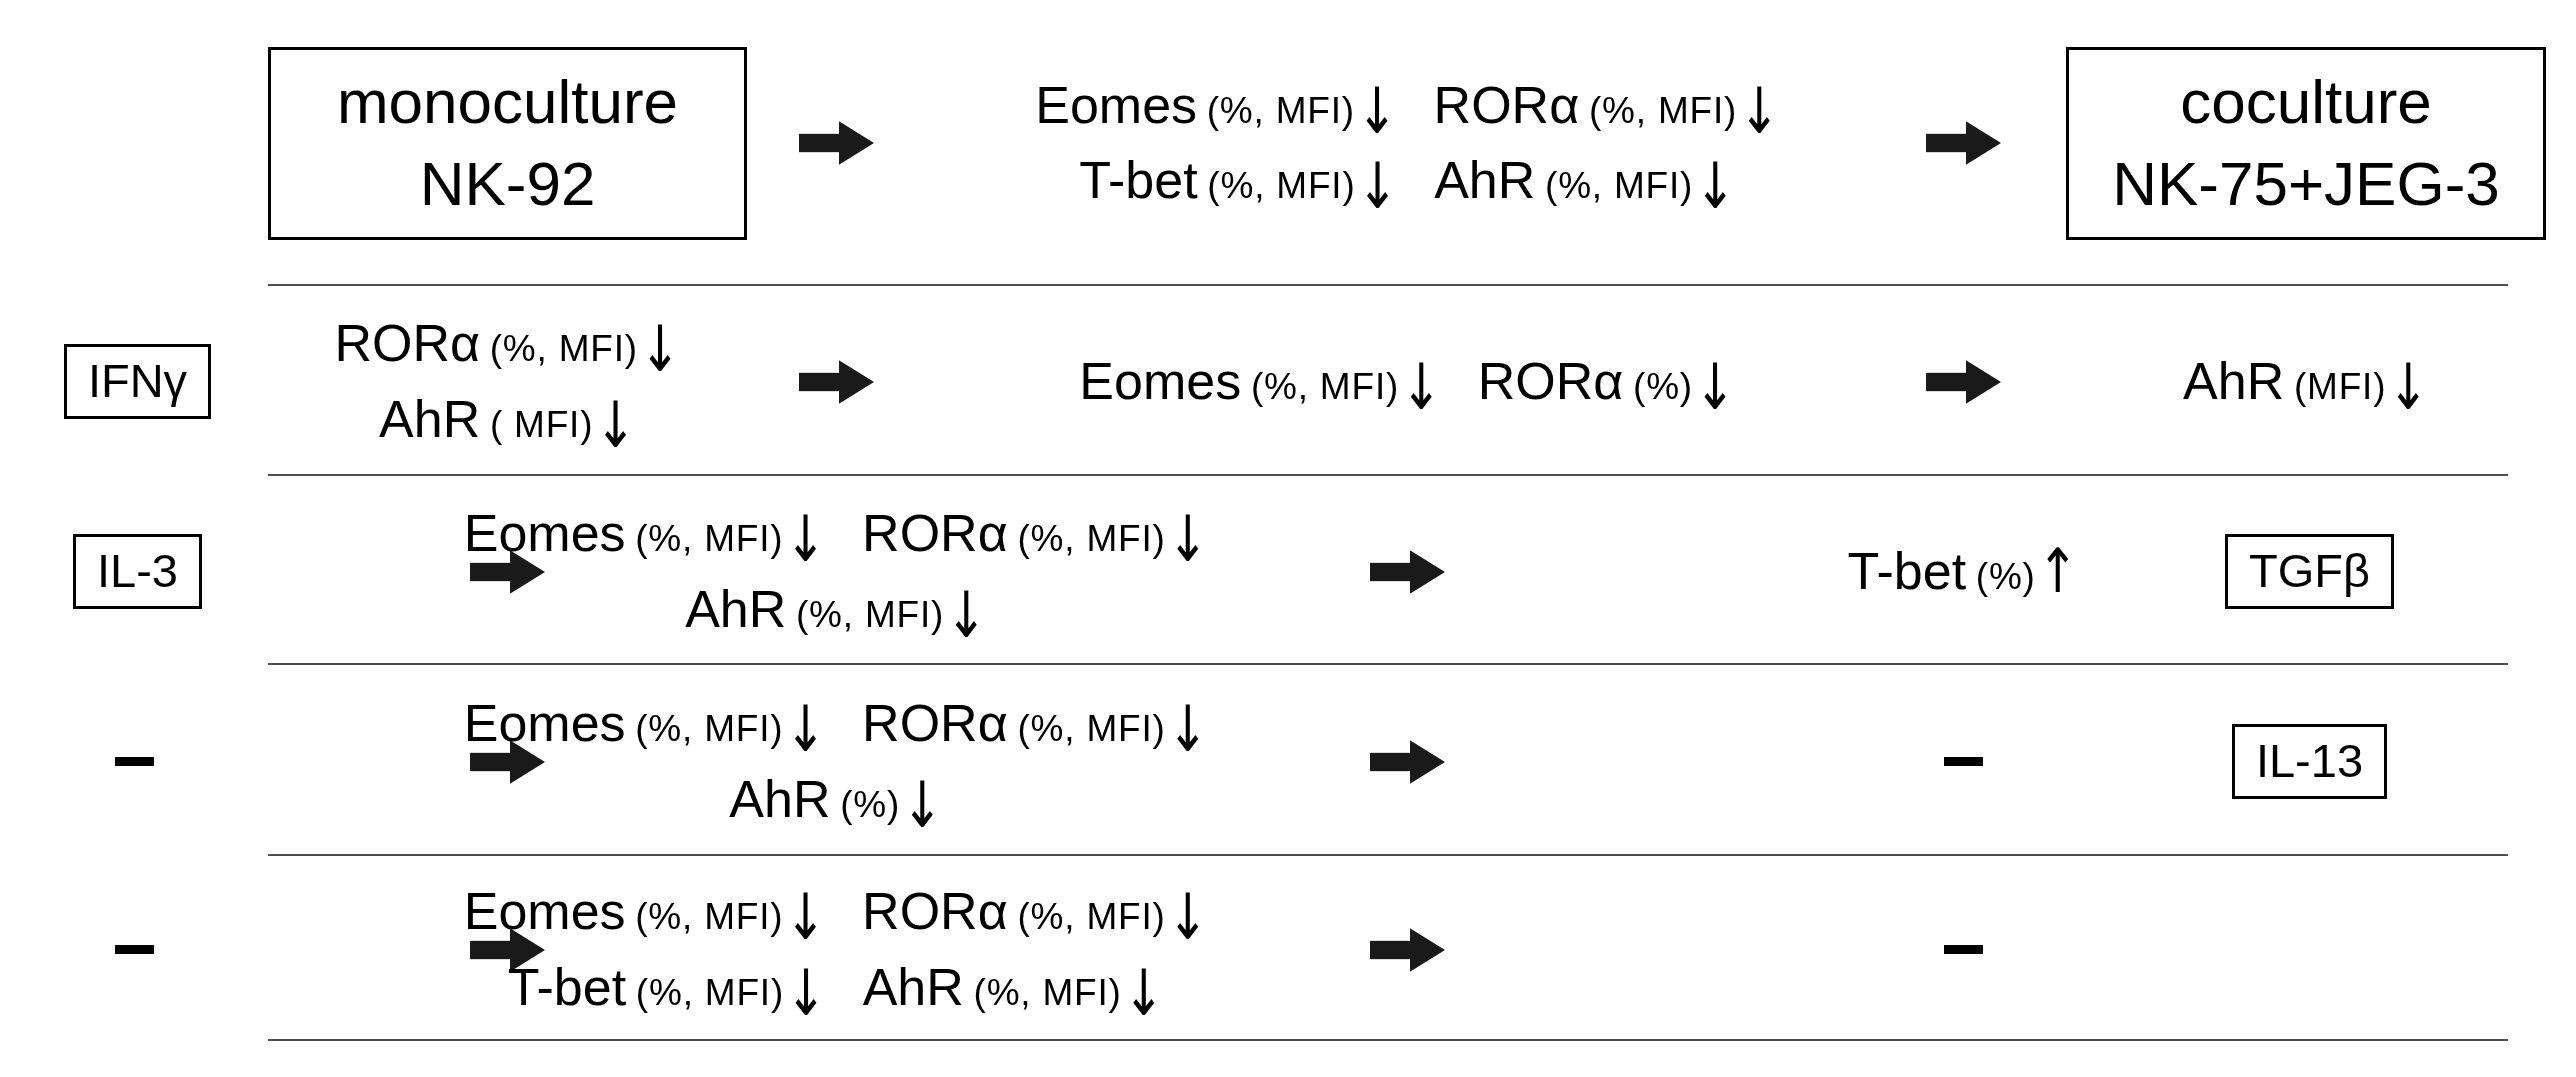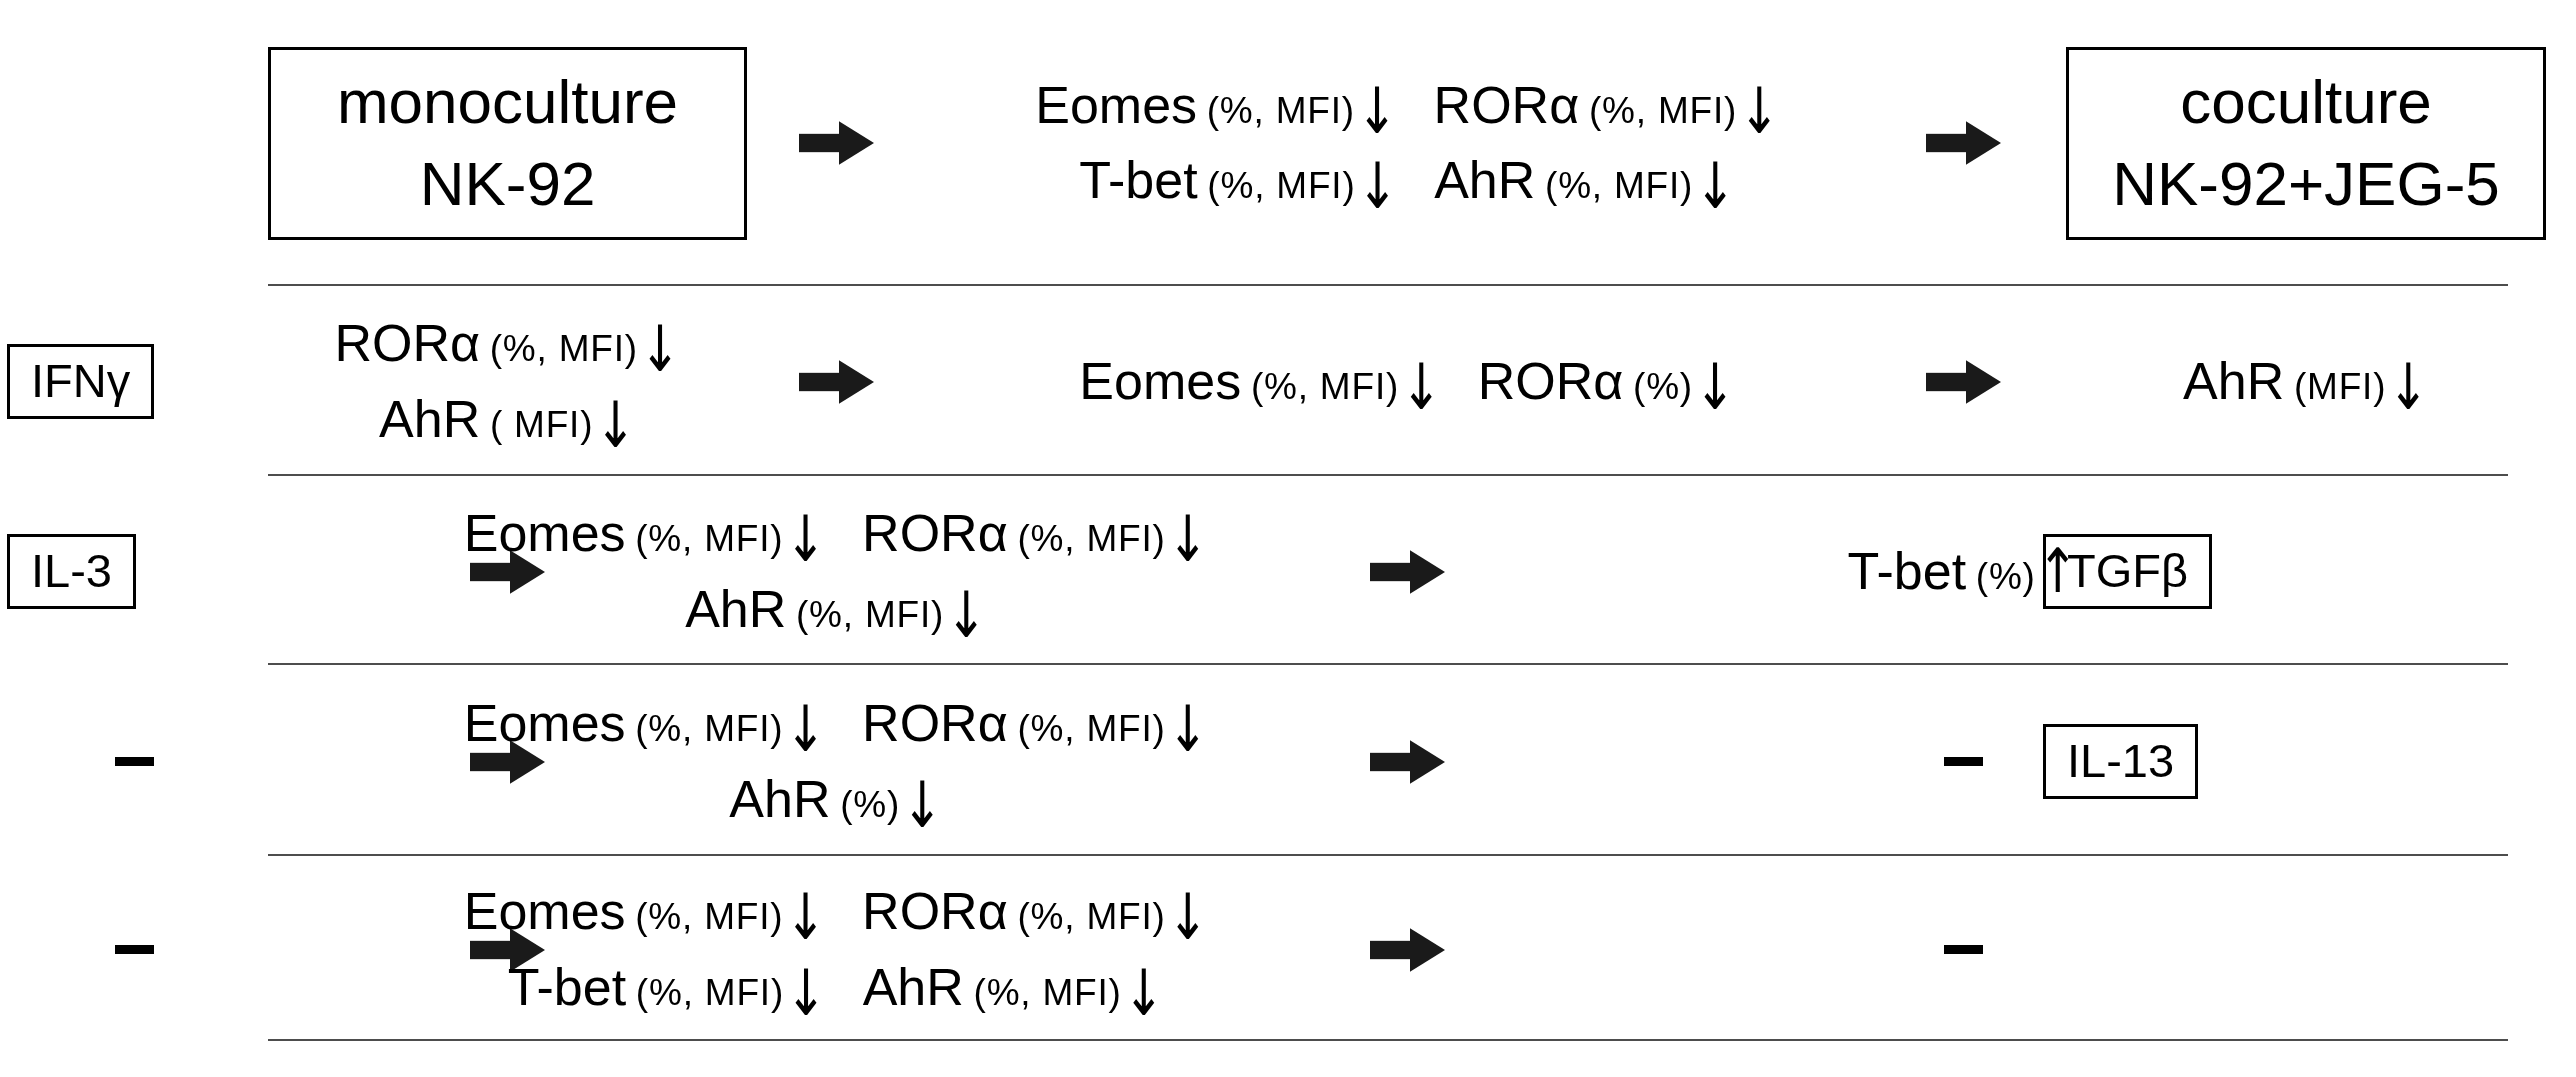--- a/index.html
+++ b/index.html
@@ -22,21 +22,21 @@
     grid-template-columns:268px 479px 178px 965px 146px 540px;
     grid-template-rows:286px 191px 189px 191px 185px;
     width:2576px;
   }
   .cell{
     display:flex;align-items:center;justify-content:center;
     box-sizing:border-box;overflow:visible;
   }
   .cellcol{flex-direction:column;}
   .hdr{}
-  .c-label{justify-content:flex-start;padding-left:7px;}
+  .c-label{justify-content:center;padding-left:7px;}
 
   
   .hbox{
     border:3.2px solid var(--box-border);
     width:474px;height:187px;
     display:flex;flex-direction:column;justify-content:center;align-items:center;
     font-size:62px;line-height:1.32;text-align:center;background:var(--bg);
   }
   
   .lbox{
@@ -96,21 +96,21 @@
       </div>
     <div class="cell hdr">
       <svg class="arrow" width="75" height="44" viewBox="0 0 90 52">
           <rect x="0" y="15" width="48" height="22"></rect>
           <polygon points="48,0 90,26 48,52"></polygon>
         </svg>
     </div>
     <div class="cell hdr">
       <div class="hbox">
         <div>coculture</div>
-        <div>NK-92+JEG-5</div>
+        <div>NK-75+JEG-3</div>
       </div>
     </div>
 
     <div class="cell c-label">
       <div class="lbox">IFNγ</div>
     </div>
     <div class="cell cellcol">
         <div class="cell-line"><span class="seg seg-gene">RORα</span><span class="seg seg-note">(%, MFI)</span><span class="seg seg-down">↓</span></div>
         <div class="cell-line"><span class="seg seg-gene">AhR</span><span class="seg seg-note">( MFI)</span><span class="seg seg-down">↓</span></div>
       </div>

